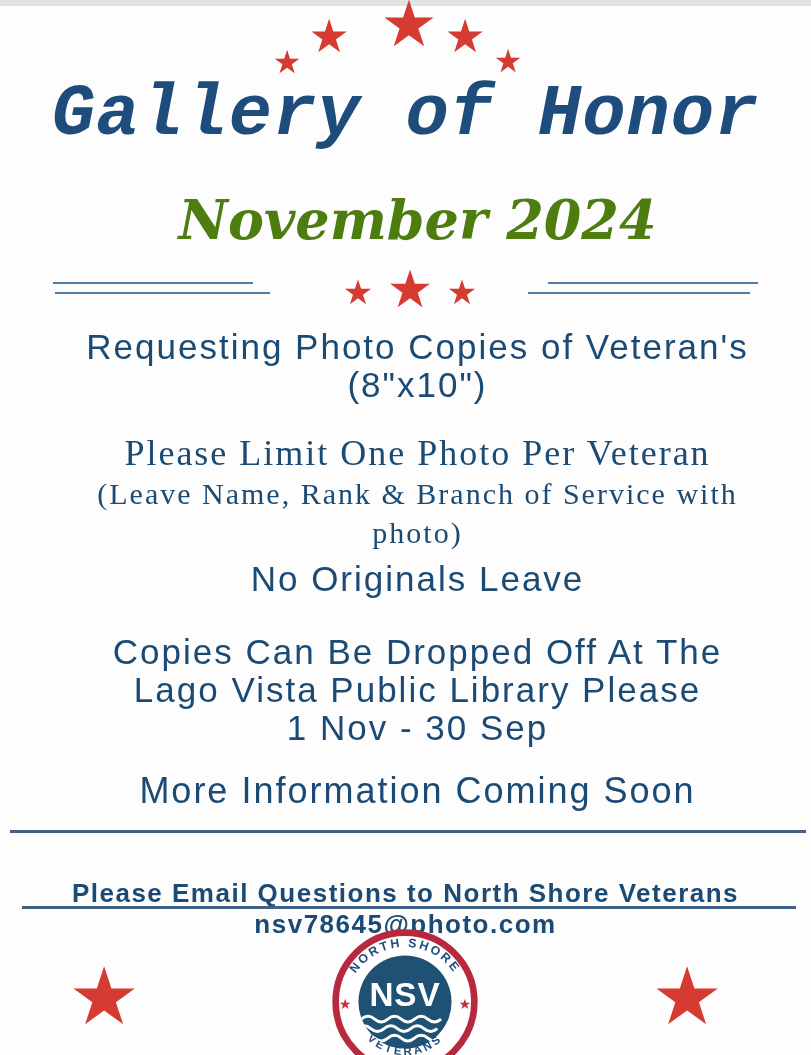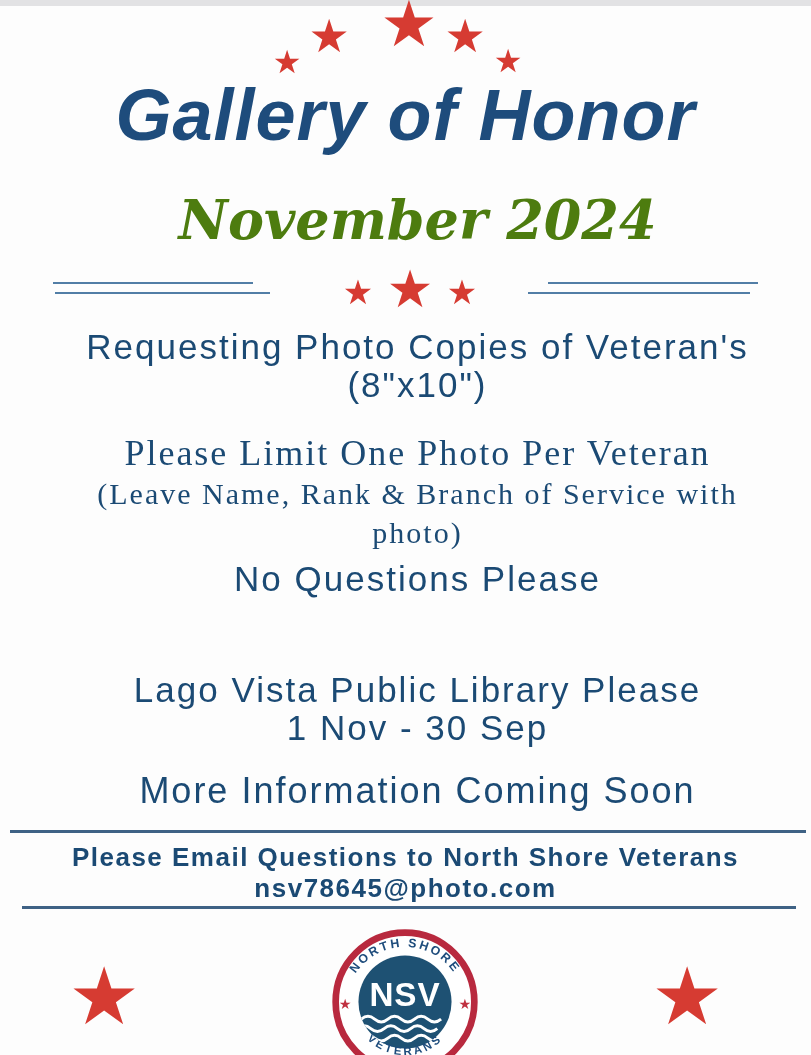--- a/index.html
+++ b/index.html
@@ -24,21 +24,21 @@
   
   .s1 { left: 287px; top: 62px; font-size: 32px; }
   .s2 { left: 329px; top: 36px; font-size: 46px; }
   .s3 { left: 409px; top: 24px; font-size: 64px; }
   .s4 { left: 465px; top: 36px; font-size: 46px; }
   .s5 { left: 508px; top: 61px; font-size: 32px; }
 
   .title {
     position: absolute; left: 0; top: 74px; width: 811px;
     margin: 0; text-align: center;
-    font-family: Liberation Sans, sans-serif;
+    font-family: Liberation Mono, monospace;
     font-style: italic; font-weight: bold;
     font-size: 72px; color: #1e4c7c;
     letter-spacing: 1px;
   }
   .subtitle {
     position: absolute; left: 0; top: 188px; width: 811px;
     margin: 0; text-align: center;
     font-family: "DejaVu Serif", serif;
     font-style: italic; font-weight: bold;
     font-size: 54px; color: #4d7c0f; padding-left: 12px;
@@ -66,21 +66,21 @@
   .p2 .sub { font-size: 30px; letter-spacing: 2px; text-align: center; }
   .p3 { top: 560px; font-size: 35px; }
   .p4 { top: 633px; font-size: 35px; }
   .p5 { top: 772px; font-size: 36px; }
 
   .rule { position: absolute; height: 3px; background: #3f6285; }
   .rule1 { left: 10px; top: 830px; width: 796px; }
   .rule2 { left: 22px; top: 906px; width: 774px; }
 
   .email-block {
-    position: absolute; left: 0; top: 842px; width: 811px;
+    position: absolute; left: 0; top: 878px; width: 811px;
     margin: 0; text-align: center;
     color: #1b4a74; font-size: 26px; letter-spacing: 1.5px;
     line-height: 1.18; font-weight: bold;
   }
 
   .logo {
     position: absolute; left: 329px; top: 926px;
     width: 152px; height: 152px;
   }
 
@@ -114,25 +114,25 @@
   <span>(8"x10")</span>
 </p>
 
 <p class="body-text p2">
   <span>Please Limit One Photo Per Veteran</span><br>
   <span class="sub">(Leave Name, Rank &amp; Branch of Service with</span><br>
   <span class="sub">photo)</span>
 </p>
 
 <p class="body-text p3">
-  <span>No Questions Please</span>
+  <span>No Originals Leave</span>
 </p>
 
 <p class="body-text p4">
-  <br>
+  <span>Copies Can Be Dropped Off At The</span><br>
   <span>Lago Vista Public Library Please</span><br>
   <span>1 Nov - 30 Sep</span>
 </p>
 
 <p class="body-text p5">
   <span>More Information Coming Soon</span>
 </p>
 
 <div class="rule rule1"></div>
 

